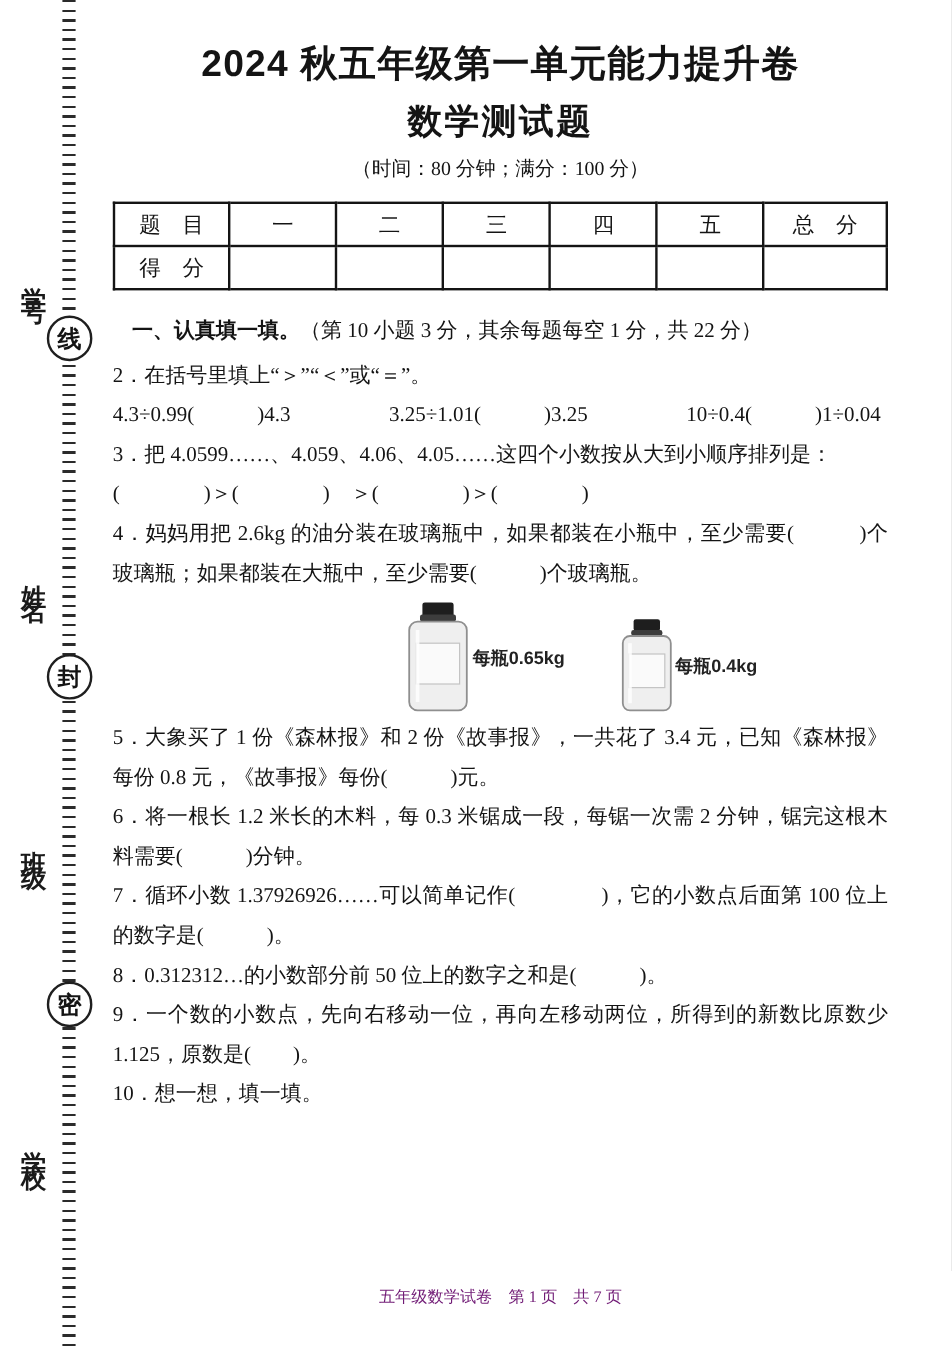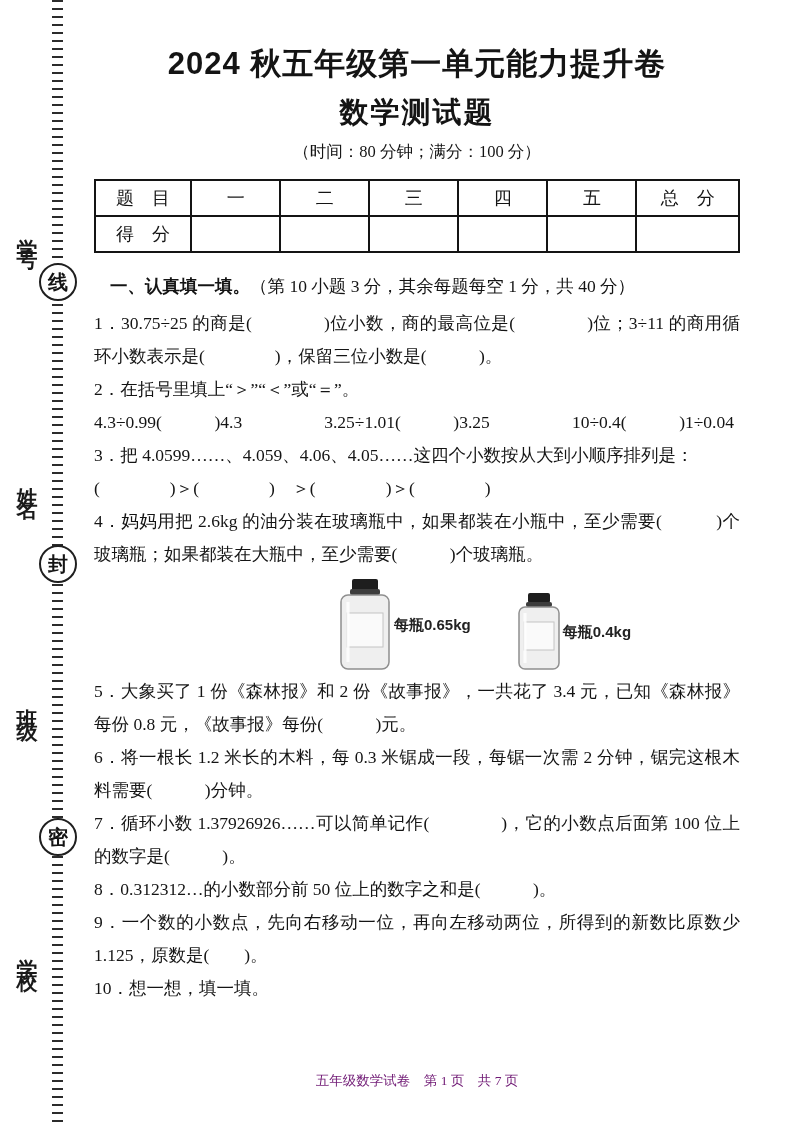--- a/index.html
+++ b/index.html
@@ -20,21 +20,21 @@
     font-size:21px; font-weight:700; letter-spacing:12px; color:#1a1a1a;
   }
   .seal-stamp {
     position:absolute; left:39px; width:34px; height:34px;
     border:2px solid #1f1f1f; border-radius:50%; background:#fff;
     display:flex; align-items:center; justify-content:center;
     font-family:"Liberation Sans","DejaVu Sans",sans-serif;
     font-size:20px; font-weight:700; z-index:2;
   }
   
-  .content { position:absolute; left:94px; top:33px; width:646px; }
+  .content { position:absolute; left:94px; top:22px; width:646px; }
   .exam-title {
     margin:10px 0 6px; text-align:center;
     font-family:"Liberation Sans","DejaVu Sans",sans-serif;
     font-size:31px; font-weight:800; letter-spacing:1px;
   }
   .exam-subtitle {
     margin:8px 0 8px; text-align:center;
     font-family:"Liberation Sans","DejaVu Sans",sans-serif;
     font-size:29px; font-weight:800; letter-spacing:2px;
   }
@@ -102,24 +102,23 @@
         <td></td>
         <td></td>
         <td></td>
         <td></td>
         <td class="last"></td>
       </tr>
     </tbody>
       </table>
 
     <div class="section-heading">
-      <span class="sec-bold">一、认真填一填。</span><span>（第 10 小题 3 分，其余每题每空 1 分，共 40 分）</span>
+      <span class="sec-bold">一、认真填一填。</span><span>（第 10 小题 3 分，其余每题每空 1 分，共 22 分）</span>
     </div>
 
-    <p class="q">1．30.75÷25 的商是(　　　　)位小数，商的最高位是(　　　　)位；3÷11 的商用循环小数表示是(　　　　)，保留三位小数是(　　　)。</p>
 
     <p class="q">2．在括号里填上“＞”“＜”或“＝”。</p>
     <div class="q-split">
       <span>4.3÷0.99(　　　)4.3</span>
       <span>3.25÷1.01(　　　)3.25</span>
       <span>10÷0.4(　　　)1÷0.04</span>
     </div>
 
     <p class="q">3．把 4.0599……、4.059、4.06、4.05……这四个小数按从大到小顺序排列是：</p>
     <p class="q">(　　　　)＞(　　　　)　＞(　　　　)＞(　　　　)</p>

